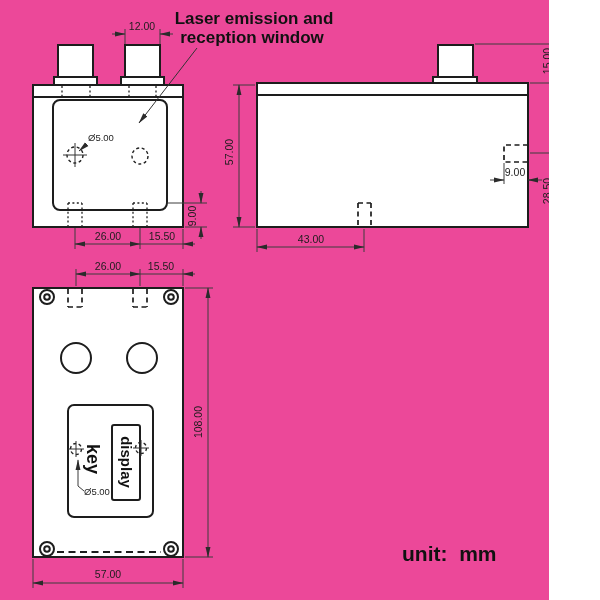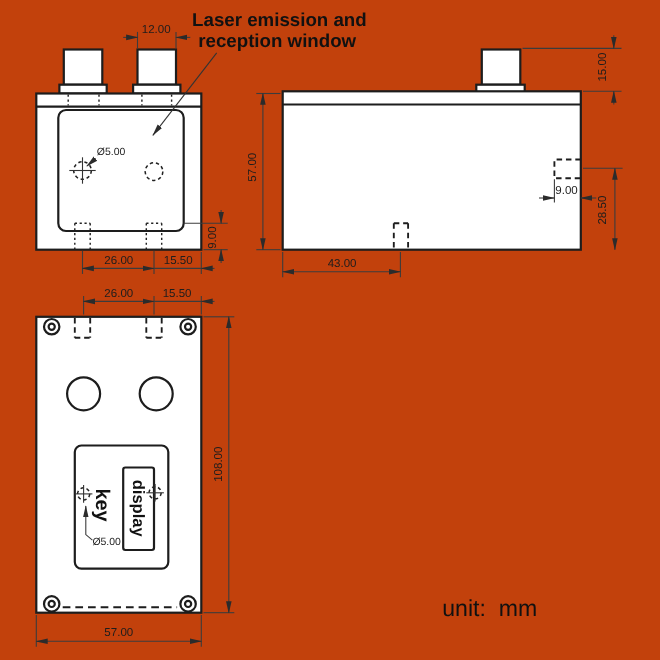--- a/index.html
+++ b/index.html
@@ -1,32 +1,32 @@
 <!DOCTYPE html>
 <html><head>
 <meta charset="utf-8">
 <style>
   html,body{margin:0;padding:0;background:#fff;}
-  #stage{position:relative;width:600px;height:600px;background:#c2410c;overflow:hidden;
+  #stage{position:relative;width:549px;height:600px;background:#ec4899;overflow:hidden;
          font-family:"Liberation Sans",sans-serif;}
   svg{position:absolute;left:0;top:0;}
   .edge{stroke:#1d1d1d;stroke-width:2;fill:#ffffff;}
   .edgel{stroke:#1d1d1d;stroke-width:2;fill:none;}
   .hid{stroke:#222;stroke-width:1.3;stroke-dasharray:2 2.4;fill:none;}
   .hidc{stroke:#222;stroke-width:1.4;stroke-dasharray:3 2.6;fill:none;}
   .dsh{stroke:#1d1d1d;stroke-width:1.7;stroke-dasharray:5 3.5;fill:none;}
   .dshb{stroke:#1d1d1d;stroke-width:1.9;stroke-dasharray:7 4.5;fill:none;}
   .thin{stroke:#333;stroke-width:1;fill:none;}
   .dim line,.dim path{stroke:#3c3c3c;stroke-width:1;fill:none;}
   .dimtxt{font-size:10.5px;fill:#1d1d1d;}
   .smtxt{font-size:9.5px;fill:#1d1d1d;}
   .note{font-size:17px;font-weight:600;fill:#111;}
   .keytxt{font-size:18px;font-weight:bold;fill:#111;}
   .disptxt{font-size:15px;font-weight:bold;fill:#111;}
-  #unit-note{position:absolute;left:402px;top:542px;font-size:21px;font-weight:400;
+  #unit-note{position:absolute;left:402px;top:542px;font-size:21px;font-weight:700;
              color:#111;white-space:pre;}
 </style>
 </head>
 <body>
 
 <div id="stage">
 <svg width="600" height="600" viewBox="0 0 600 600">
   <defs>
     <marker id="arw" viewBox="0 0 10 6" refX="9.4" refY="3" markerWidth="11" markerHeight="6.6" orient="auto-start-reverse">
       <path d="M0,0.7 L10,3 L0,5.3 z" fill="#2b2b2b"></path>

